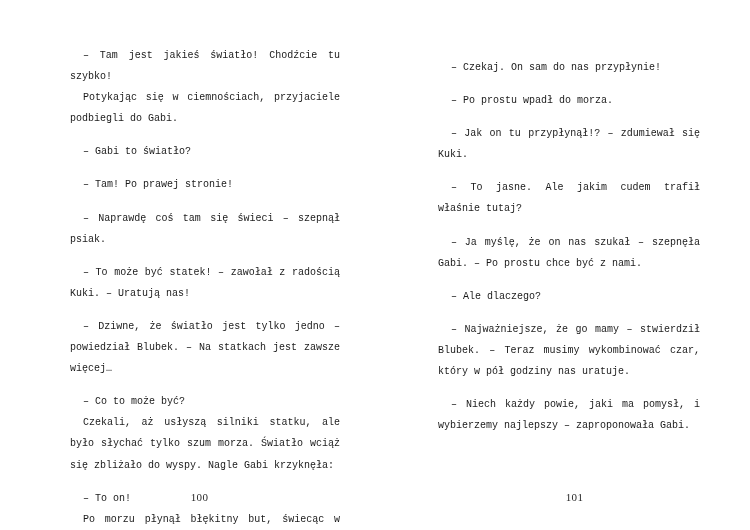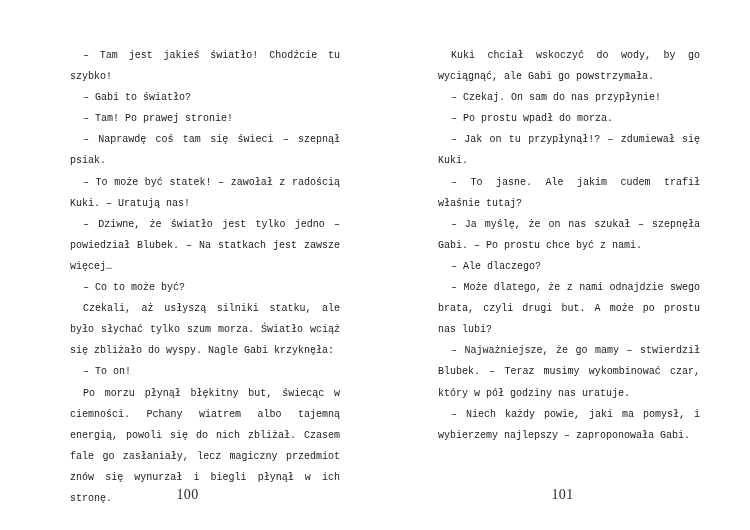--- a/index.html
+++ b/index.html
@@ -37,64 +37,65 @@
     hyphens: manual;
     font-family: Liberation Mono, monospace;
     -webkit-hyphens: manual;
   }
   .para {
     margin: 0;
     text-indent: 13px;
   }
   .para.dialogue {
     text-indent: 13px;
+    margin-top: 12px;
   }
   .folio {
     position: absolute;
     bottom: 27px;
     left: 0;
     width: 100%;
     text-align: center;
-    font-size: 14px;
+    font-size: 11px;
     letter-spacing: 0.4px;
     color: #2a2a2a;
+    padding-left: 12px;
   }
   .page-left .folio  { padding-right: 24px; }
   .page-right .folio { padding-right: 6px; }
 </style>
 </head>
 <body>
 
 <div class="spread">
 
   <div class="page page-left">
     <div class="text-block">
       <p class="para">– Tam jest jakieś światło! Chodźcie tu szybko!</p>
+      <p class="para">Potykając się w ciemnościach, przyjaciele pod­biegli do Gabi.</p>
       <p class="para dialogue">– Gabi to światło?</p>
       <p class="para dialogue">– Tam! Po prawej stronie!</p>
       <p class="para dialogue">– Naprawdę coś tam się świeci – szepnął psiak.</p>
       <p class="para dialogue">– To może być statek! – zawołał z radością Kuki. – Uratują nas!</p>
       <p class="para dialogue">– Dziwne, że światło jest tylko jedno – powie­dział Blubek. – Na statkach jest zawsze więcej…</p>
       <p class="para dialogue">– Co to może być?</p>
       <p class="para">Czekali, aż usłyszą silniki statku, ale było sły­chać tylko szum morza. Światło wciąż się zbliżało do wyspy. Nagle Gabi krzyknęła:</p>
       <p class="para dialogue">– To on!</p>
       <p class="para">Po morzu płynął błękitny but, świecąc w ciem­ności. Pchany wiatrem albo tajemną energią, po­woli się do nich zbliżał. Czasem fale go zasłania­ły, lecz magiczny przedmiot znów się wynurzał i biegli płynął w ich stronę.</p>
     </div>
     <div class="folio">100</div>
   </div>
 
   <div class="page page-right">
     <div class="text-block">
-      <p class="para">Kuki chciał wskoczyć do wody, by go wyciągnąć, ale Gabi go powstrzymała.</p>
       <p class="para dialogue">– Czekaj. On sam do nas przypłynie!</p>
       <p class="para dialogue">– Po prostu wpadł do morza.</p>
       <p class="para dialogue">– Jak on tu przypłynął!? – zdumiewał się Kuki.</p>
       <p class="para dialogue">– To jasne. Ale jakim cudem trafił właśnie tutaj?</p>
       <p class="para dialogue">– Ja myślę, że on nas szukał – szepnęła Gabi. – Po prostu chce być z nami.</p>
       <p class="para dialogue">– Ale dlaczego?</p>
-      <p class="para dialogue">– Może dlatego, że z nami odnajdzie swego bra­ta, czyli drugi but. A może po prostu nas lubi?</p>
       <p class="para dialogue">– Najważniejsze, że go mamy – stwierdził Blu­bek. – Teraz musimy wykombinować czar, który w pół godziny nas uratuje.</p>
       <p class="para dialogue">– Niech każdy powie, jaki ma pomysł, i wybie­rzemy najlepszy – zaproponowała Gabi.</p>
     </div>
     <div class="folio">101</div>
   </div>
 
 </div>
 
 </body></html>

